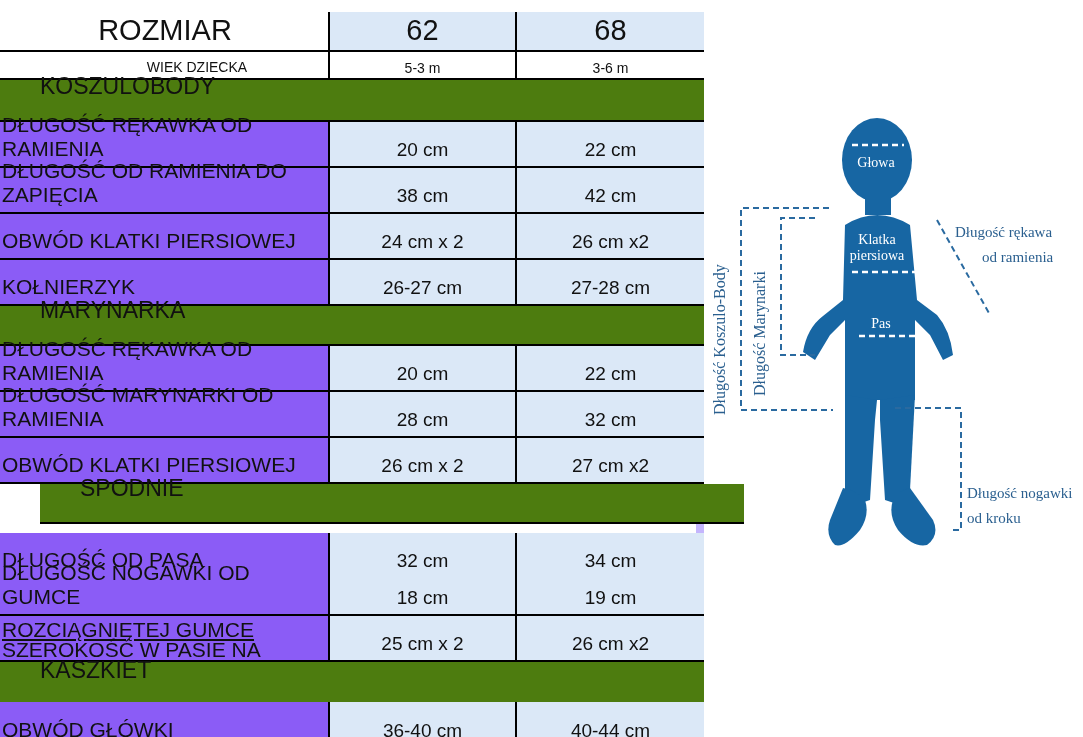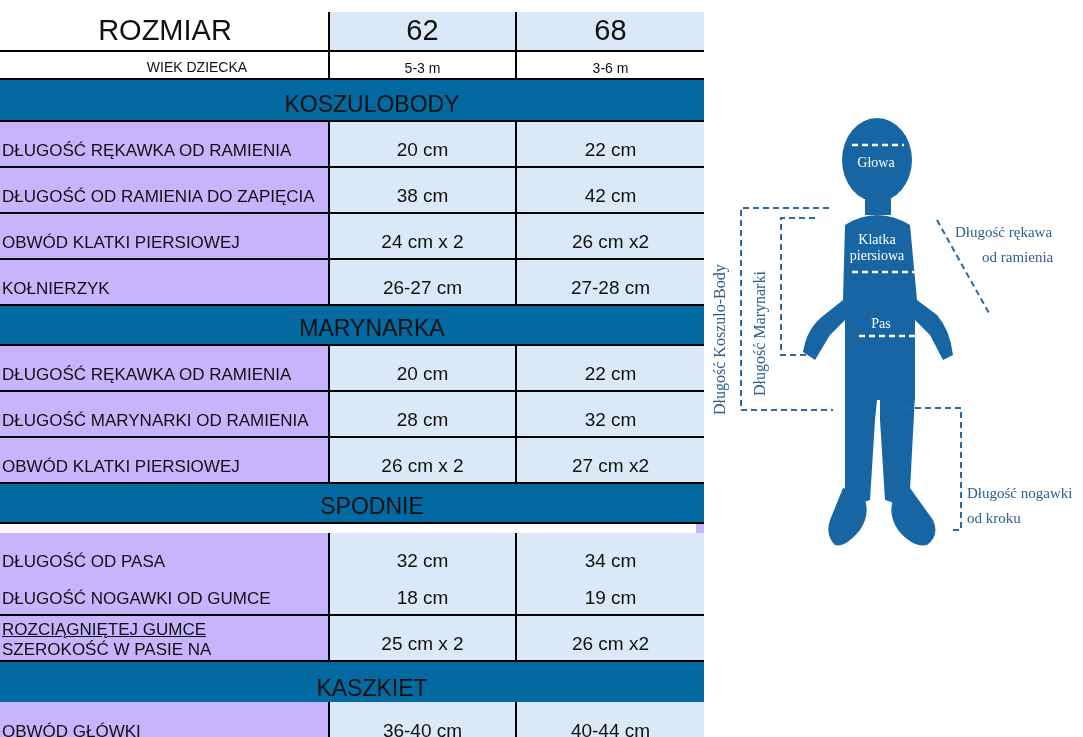--- a/index.html
+++ b/index.html
@@ -13,28 +13,28 @@
     border-right: 8px solid #c4b5fd; box-sizing: border-box;
   }
   .row {
     position: absolute; left: 0; width: 704px; display: flex;
     border-bottom: 2px solid #000; box-sizing: border-box;
   }
   .cell {
     box-sizing: border-box; display: flex; align-items: flex-end;
     justify-content: center; padding-bottom: 5px; height: 100%;
   }
-  .c-label { width: 330px; justify-content: flex-start; padding-left: 2px; background: #c4b5fd; font-size: 17px; border-right: 2px solid #000; }
+  .c-label { width: 330px; justify-content: flex-start; padding-left: 2px; background: #8b5cf6; font-size: 21px; border-right: 2px solid #000; }
   .c-v1 { width: 187px; background: #dbe8f7; font-size: 19px; border-right: 2px solid #000; }
   .c-v2 { width: 187px; background: #dbe8f7; font-size: 19px; }
   .hdr .c-label { background: #fff; justify-content: center; font-size: 29px; padding-bottom: 3px; }
   .hdr .c-v1, .hdr .c-v2 { font-size: 29px; padding-bottom: 3px; }
   .age .c-label { background: #fff; justify-content: center; font-size: 14px; padding-left: 66px; padding-bottom: 3px; }
   .age .c-v1, .age .c-v2 { background: #fff; font-size: 14px; padding-bottom: 2px; }
-  .section { justify-content: center; align-items: flex-end; background: #0369a1; font-size: 23px; padding-bottom: 2px; }
+  .section { justify-content: flex-start; align-items: flex-end; background: #4d7c0f; font-size: 23px; padding-bottom: 20px; }
   .section span { padding-left: 40px; }
   .two-line .c-label { flex-direction: column; align-items: flex-start; justify-content: flex-end; padding-bottom: 1px; line-height: 28px; }
   .diagram { position: absolute; left: 705px; top: 0; width: 378px; height: 529px; }
   .diagram text { font-family: "Liberation Serif", serif; fill: #2a5f8f; }
 </style>
 </head>
 <body>
 
 <div class="table">
   <div class="row hdr" style="top:0;height:40px;">
@@ -84,21 +84,21 @@
     <div class="cell c-label">DŁUGOŚĆ MARYNARKI OD RAMIENIA</div>
     <div class="cell c-v1">28 cm</div>
     <div class="cell c-v2">32 cm</div>
   </div>
   <div class="row" style="top:426px;height:46px;">
     <div class="cell c-label">OBWÓD KLATKI PIERSIOWEJ</div>
     <div class="cell c-v1">26 cm x 2</div>
     <div class="cell c-v2">27 cm x2</div>
   </div>
 
-  <div class="row section" style="top:472px;height:40px;">
+  <div class="row section" style="top:472px;height:40px;margin-left:40px;">
       <span>SPODNIE</span>
     </div>
   <div class="row" style="top:512px;height:46px;margin-top:9px;">
     <div class="cell c-label">DŁUGOŚĆ OD PASA</div>
     <div class="cell c-v1">32 cm</div>
     <div class="cell c-v2">34 cm</div>
   </div>
   <div class="row" style="top:558px;height:46px;">
     <div class="cell c-label">DŁUGOŚĆ NOGAWKI OD GUMCE</div>
     <div class="cell c-v1">18 cm</div>

